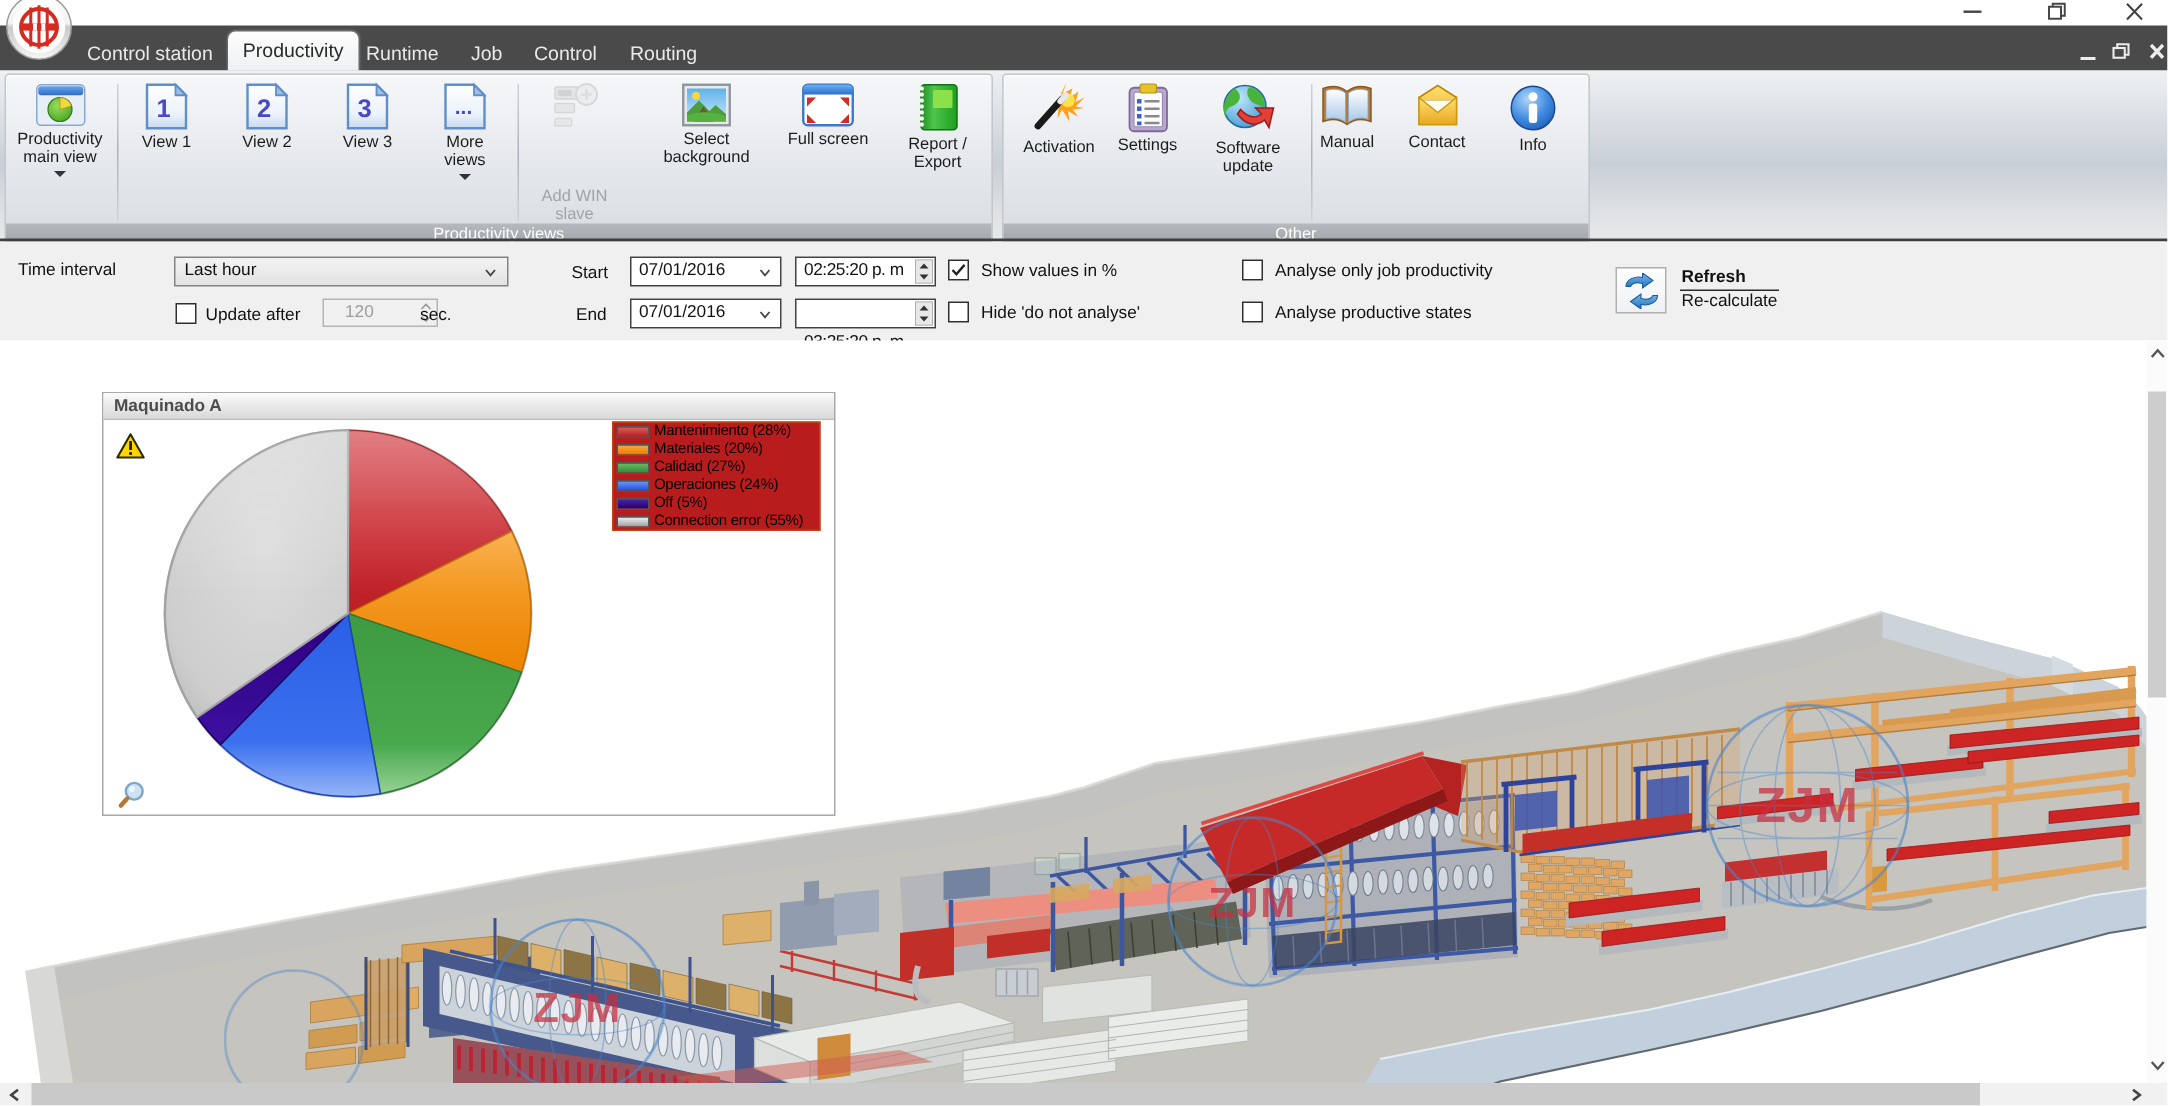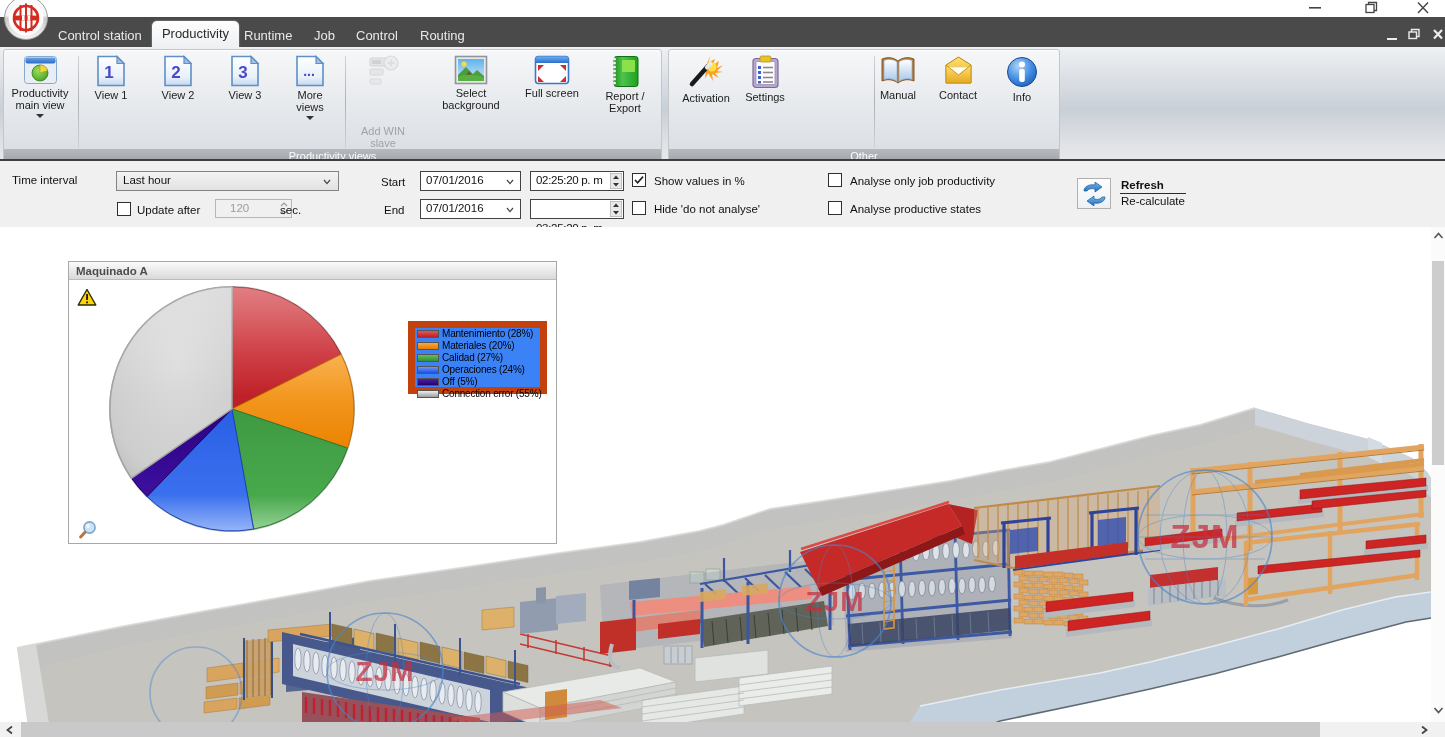--- a/index.html
+++ b/index.html
@@ -41,21 +41,21 @@
   .wbox { position:absolute; background:#fff; border:1px solid #424242; font-size:11.5px;padding-left:24px; }
   .wbox .tx { position:absolute; left:5px; top:2px; white-space:nowrap; }
   .cb { position:absolute; width:14px; height:14px; background:#fff; border:1px solid #2f2f2f; }
 
   
   #content { left:0; top:227px; width:1445px; height:510px; background:#fff; }
 
   
   #panel { left:68px; top:261px; width:489px; height:283px; background:#fff; border:1px solid #a8a8a8; }
   #phead { position:absolute; left:0; top:0; width:487px; height:18px; background:linear-gradient(#fbfbfb,#d9d9d9); border-bottom:1px solid #bcbcbc; color:#4c4c4c; font-weight:bold; font-size:11.5px; line-height:18px; padding-left:7px; }
-  #legend { position:absolute; left:339px; top:19px; width:139px; height:73px; background:#3b82f6; border:7px solid #c2410c; font-size:10px; color:#000; letter-spacing:-0.2px;margin-top:40px; }
+  #legend { position:absolute; left:339px; top:19px; width:139px; height:73px; background:#b91c1c; border:1px solid #c2410c; font-size:10px; color:#000; letter-spacing:-0.2px; }
   .lrow { position:relative; height:12px; line-height:12px; white-space:nowrap; }
   .sw { display:inline-block; width:22px; height:8px; margin:2px 3px 0 2px; vertical-align:top; border:1px solid #555; }
 
   
   #vsb { left:1431px; top:227px; width:14px; height:495px; background:#fbfbfb; }
   #hsb { left:0; top:722px; width:1445px; height:15px; background:#f1f1f1; }
   #hthumb { position:absolute; left:21px; top:0; width:1299px; height:15px; background:#c9c9c9; }
 </style>
 </head>
 <body>
@@ -276,20 +276,35 @@
             <rect x="8" y="26" width="3" height="2.5"></rect>
           </g>
         <g stroke="#8a8a8a" stroke-width="1.6">
             <line x1="13" y1="12.5" x2="23" y2="12.5"></line>
             <line x1="13" y1="17.5" x2="23" y2="17.5"></line>
             <line x1="13" y1="22.5" x2="23" y2="22.5"></line>
             <line x1="13" y1="27" x2="23" y2="27"></line>
           </g>
       </svg>
       <div class="lbl">Settings</div>
+    </div>
+    <div class="rbtn" style="left:797px;width:70px;">
+      <svg class="ic" width="38" height="36" viewBox="0 0 38 36">
+        <defs>
+            <radialGradient id="i-gl" cx=".35" cy=".3" r=".9">
+              <stop offset="0" stop-color="#bfe8f8"></stop>
+              <stop offset="1" stop-color="#2f8fd0"></stop>
+            </radialGradient>
+          </defs>
+        <circle cx="17" cy="16" r="14" fill="url(#i-gl)" stroke="#1f6aa0" stroke-width="1"></circle>
+        <path d="M10 4 C16 8 14 14 8 16 C4 17 3 22 6 26 C1 21 2 10 10 4 Z" fill="#4ab43a"></path>
+        <path d="M20 3 C28 5 31 12 30 17 C26 14 22 15 20 11 C18 8 18 5 20 3 Z" fill="#4ab43a"></path>
+        <path d="M14 18 C20 24 24 24 28 21 L24 17 L36 17 L33 30 L30 25 C24 30 17 28 12 21 Z" fill="#e04038" stroke="#a01818" stroke-width="1"></path>
+      </svg>
+      <div class="lbl">Software<br>update</div>
     </div>
     <div class="rbtn" style="left:868px;width:60px;">
       <svg class="ic" width="36" height="32" viewBox="0 0 36 32">
         <defs>
             <linearGradient id="i-mn" x1="0" y1="0" x2="0" y2="1">
               <stop offset="0" stop-color="#ffffff"></stop>
               <stop offset="1" stop-color="#a8c8e8"></stop>
             </linearGradient>
           </defs>
         <path d="M18 6 C13 2 7 2 2 4 V26 C7 24 13 24 18 28 C23 24 29 24 34 26 V4 C29 2 23 2 18 6 Z" fill="#b5793a" stroke="#8a5a22" stroke-width="1"></path>

